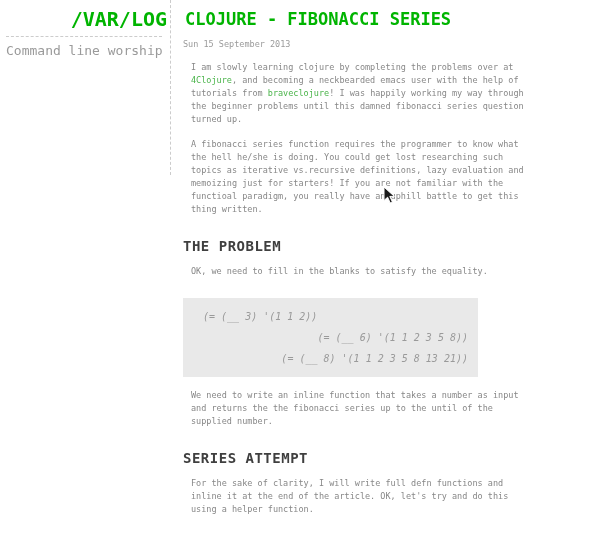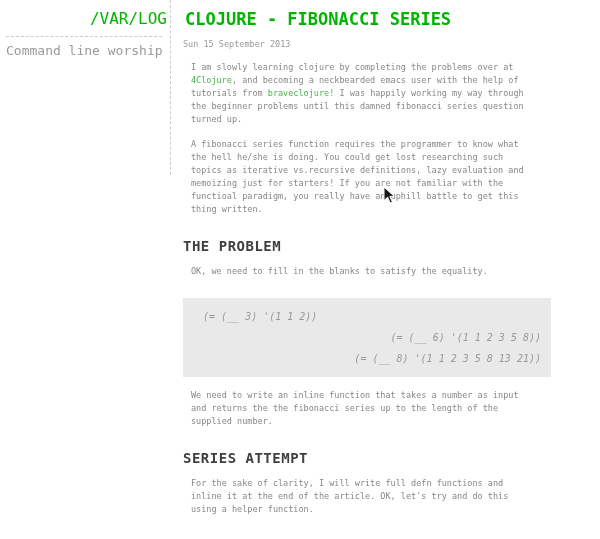--- a/index.html
+++ b/index.html
@@ -26,21 +26,21 @@
 
   
   .sidebar{
     width:165px;flex:0 0 165px;
     min-height:175px;
     border-right:1px dashed var(--dash);
     text-align:right;
     padding-top:8px;
   }
   .sidebar-title{
-    font-size:16px;font-weight:normal;color:var(--green);
+    font-size:20px;font-weight:bold;color:var(--green);
     letter-spacing:0px;line-height:22px;padding-right:3px;
     white-space:nowrap;
   }
   .sidebar-divider{
     border:0;border-top:1px dashed var(--dash);
     margin:6px 8px 6px 0;
   }
   .sidebar-tagline{
     font-size:13px;color:var(--muted);padding-right:8px;
     white-space:nowrap;
@@ -57,21 +57,21 @@
   }
   .article-body{width:361px;font-size:8.5px;line-height:13px;}
   .article-body p{margin:12px 8px;}
   a.green-link{color:var(--link-green);text-decoration:none;cursor:pointer;}
   h2.section-heading{
     font-size:14px;font-weight:bold;color:var(--heading-dark);
     margin:24px 0 10px 0;letter-spacing:0.5px;
   }
   .code-block{
     background:var(--code-bg);
-    width:368px;
+    width:295px;
     padding:13px 10px 13px 20px;
     margin:20px 0 7px 0;
     font-size:10px;font-style:italic;color:var(--muted);
   }
   .code-line{line-height:11px;white-space:pre;}
   .code-line + .code-line{margin-top:10px;text-align:right;}
 
   .tags-line{
     margin-top:26px;margin-left:73px;
     font-size:8.5px;
@@ -105,21 +105,21 @@
         <h2 class="section-heading">THE PROBLEM</h2>
 
         <p>OK, we need to fill in the blanks to satisfy the equality.</p>
 
         <div class="code-block">
           <div class="code-line">(= (__ 3) '(1 1 2))</div>
           <div class="code-line">(= (__ 6) '(1 1 2 3 5 8))</div>
           <div class="code-line">(= (__ 8) '(1 1 2 3 5 8 13 21))</div>
         </div>
 
-        <p>We need to write an inline function that takes a number as input and returns the the fibonacci series up to the length of the supplied number.</p>
+        <p>We need to write an inline function that takes a number as input and returns the the fibonacci series up to the until of the supplied number.</p>
 
         <h2 class="section-heading">SERIES ATTEMPT</h2>
 
         <p>For the sake of clarity, I will write full defn functions and inline it at the end of the article. OK, let's try and do this using a helper function.</p>
 
         <div class="tags-line"><span class="tags-prefix">:: </span><a class="green-link">Tags</a></div>
       </div>
     </main>
   </div>
 

